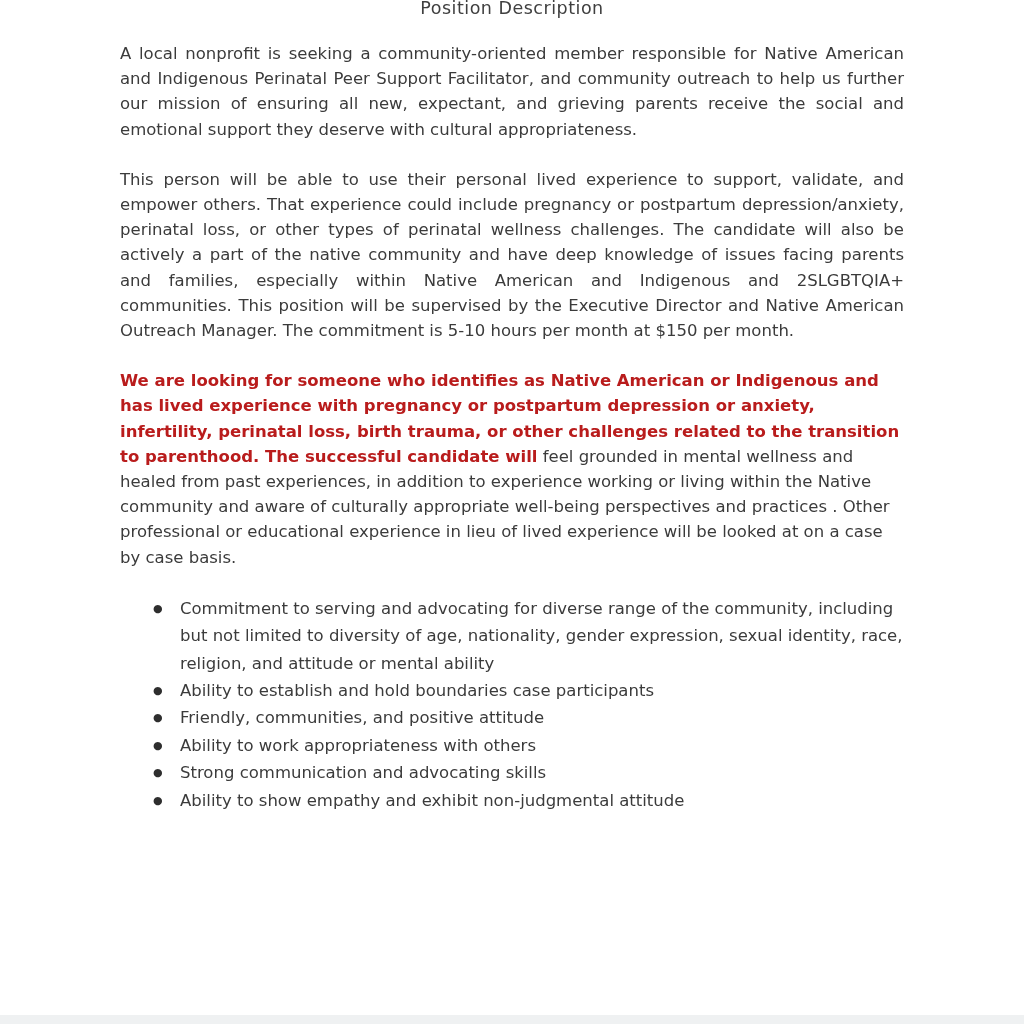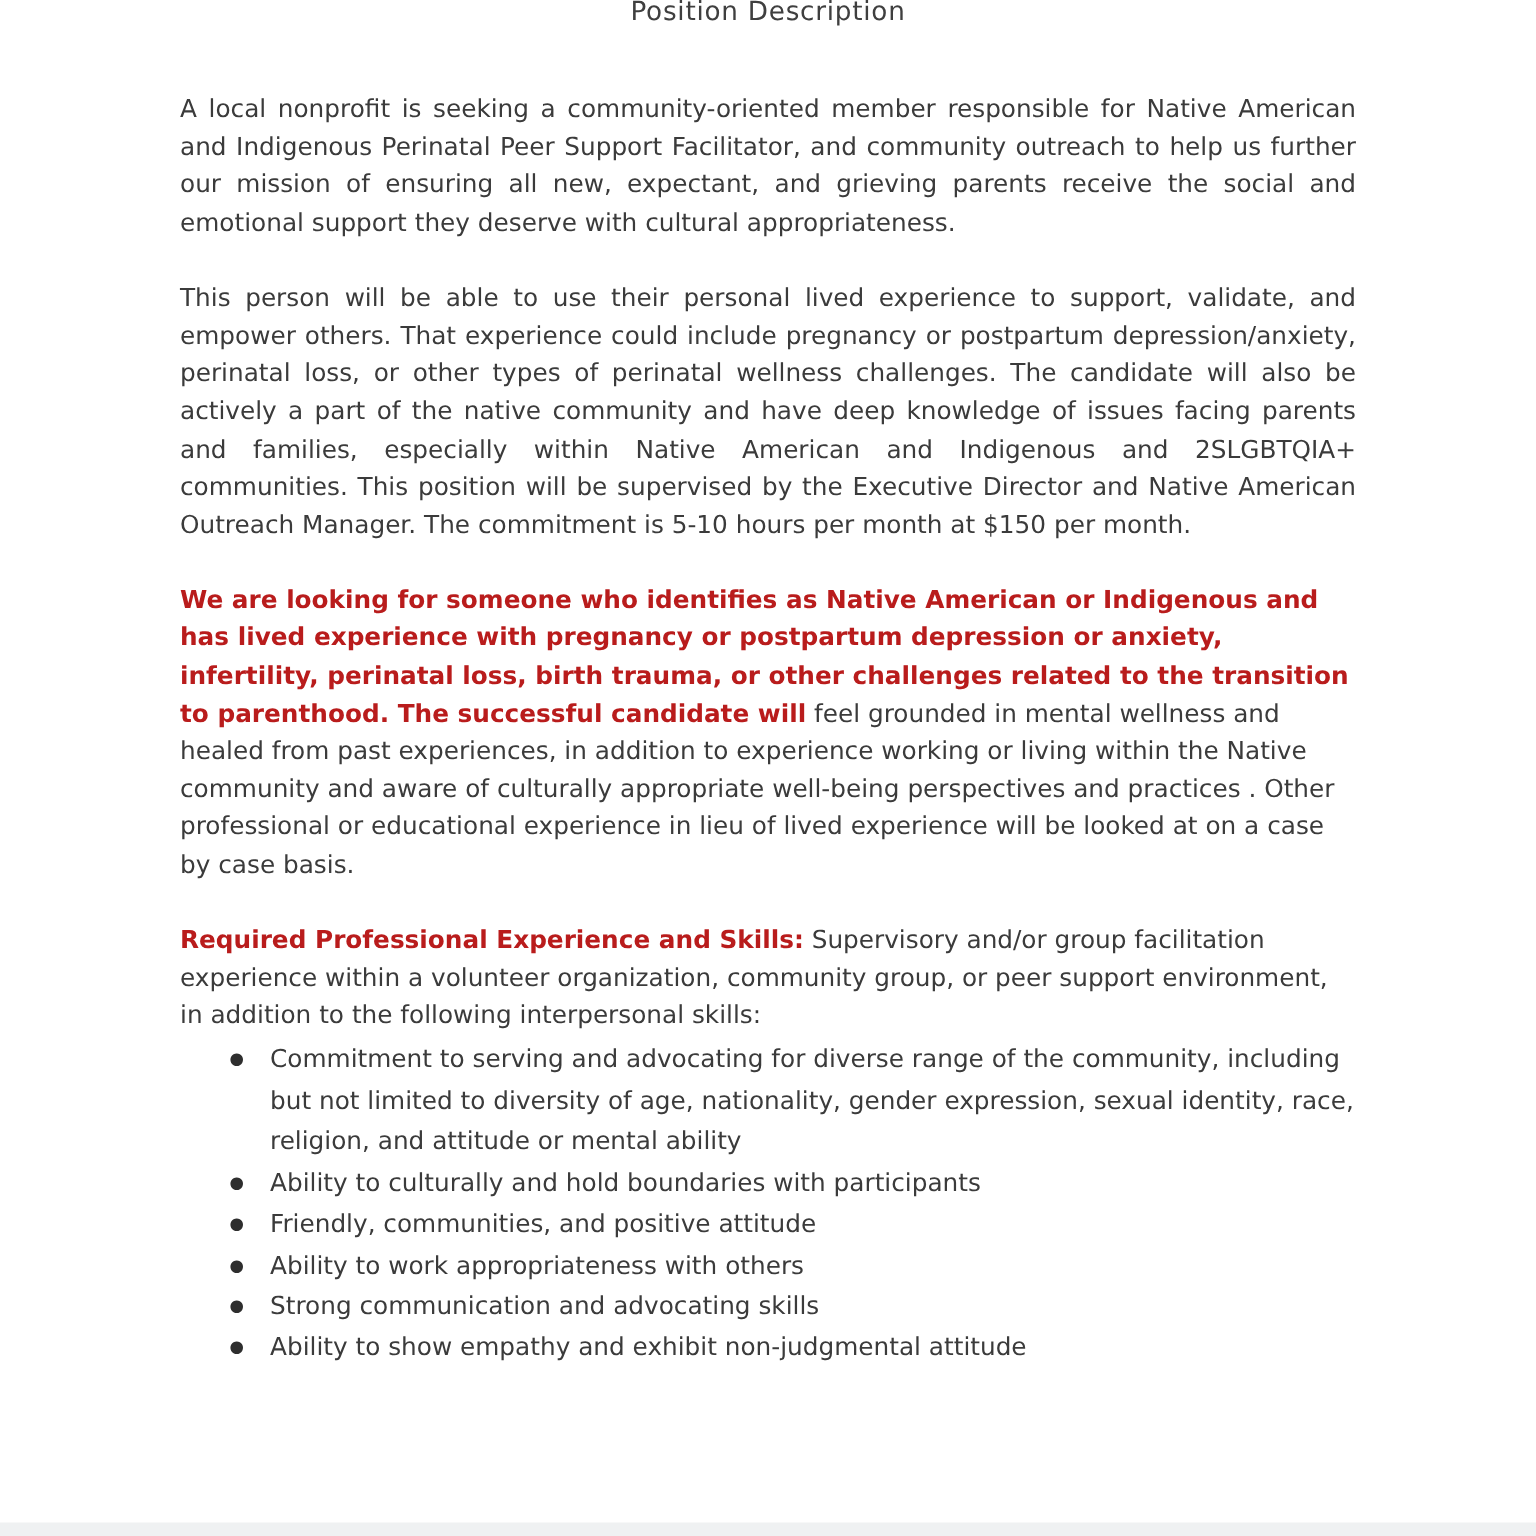--- a/index.html
+++ b/index.html
@@ -30,21 +30,21 @@
   }
   p {
     font-size: 16.5px;
     line-height: 25.2px;
     margin: 0 0 25px 0;
   }
   .justify {
     text-align: justify;
   }
   .intro-para {
-    margin-top: 40px;
+    margin-top: 21px;
   }
   b {
     font-weight: 700;
     color: #b91c1c;
   }
   .required-para {
     margin-bottom: 3px;
   }
   ul.skills {
     list-style: none;
@@ -81,30 +81,29 @@
 <div class="doc">
 
   <h1 class="title">Position Description</h1>
 
   <p class="justify intro-para">A local nonprofit is seeking a community-oriented member responsible for Native American and Indigenous Perinatal Peer Support Facilitator, and community outreach to help us further our mission of ensuring all new, expectant, and grieving parents receive the social and emotional support they deserve with cultural appropriateness.</p>
 
   <p class="justify">This person will be able to use their personal lived experience to support, validate, and empower others. That experience could include pregnancy or postpartum depression/anxiety, perinatal loss, or other types of perinatal wellness challenges. The candidate will also be actively a part of the native community and have deep knowledge of issues facing parents and families, especially within Native American and Indigenous and 2SLGBTQIA+ communities. This position will be supervised by the Executive Director and Native American Outreach Manager. The commitment is 5-10 hours per month at $150 per month.</p>
 
   <p><b>We are looking for someone who identifies as Native American or Indigenous and has lived experience with pregnancy or postpartum depression or anxiety, infertility, perinatal loss, birth trauma, or other challenges related to the transition to parenthood.  The successful candidate will</b><span> feel grounded in mental wellness and healed from past experiences, in addition to experience working or living within the Native community and aware of culturally appropriate well-being perspectives and practices . Other professional or educational experience in lieu of lived experience will be looked at on a case by case basis.</span></p>
 
-  <p class="required-para"><b>Required Professional Experience and Skills:</b><span> Supervisory and/or group facilitation experience within a volunteer organization, community group, or peer support environment, in addition to the following interpersonal skills:</span></p>
 
   <ul class="skills">
     <li>
       <span class="marker">●</span>
       <span class="li-text">Commitment to serving and advocating for diverse range of the community, including but not limited to diversity of age, nationality, gender expression, sexual identity, race, religion, and attitude or mental ability</span>
     </li>
     <li>
       <span class="marker">●</span>
-      <span class="li-text">Ability to culturally and hold boundaries with participants</span>
+      <span class="li-text">Ability to establish and hold boundaries case participants</span>
     </li>
     <li>
       <span class="marker">●</span>
       <span class="li-text">Friendly, communities, and positive attitude</span>
     </li>
     <li>
       <span class="marker">●</span>
       <span class="li-text">Ability to work appropriateness with others</span>
     </li>
     <li>

